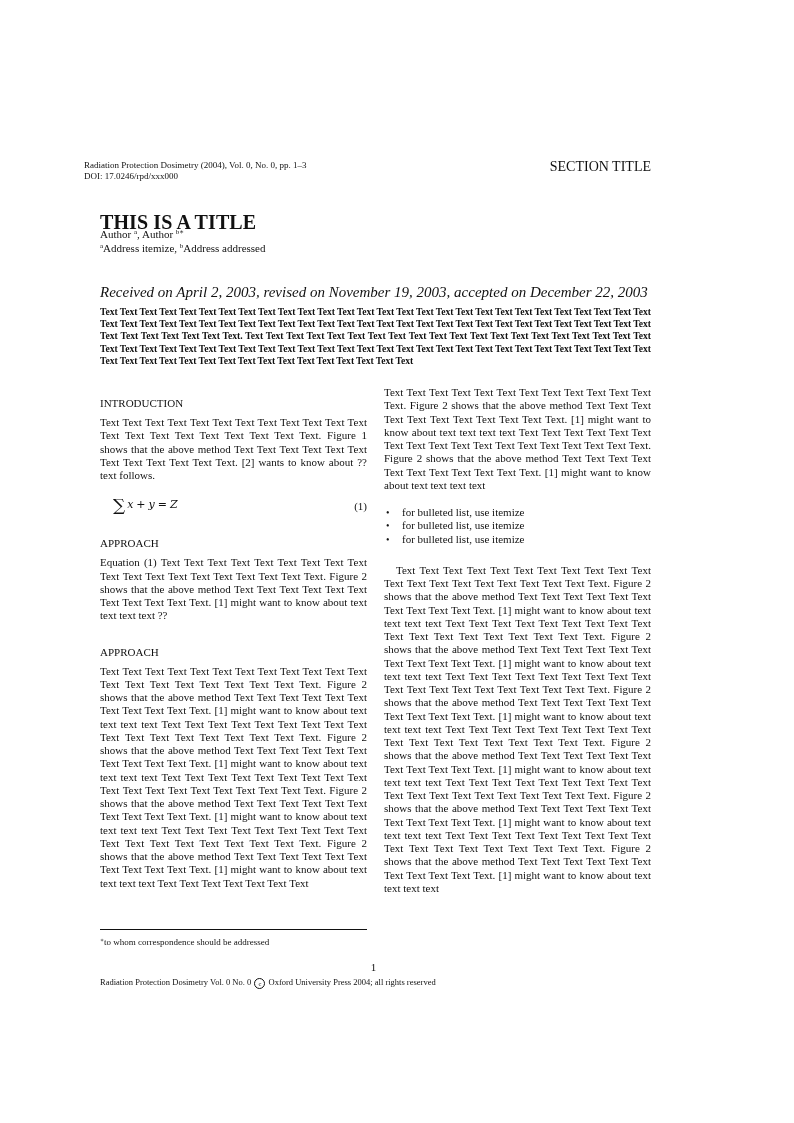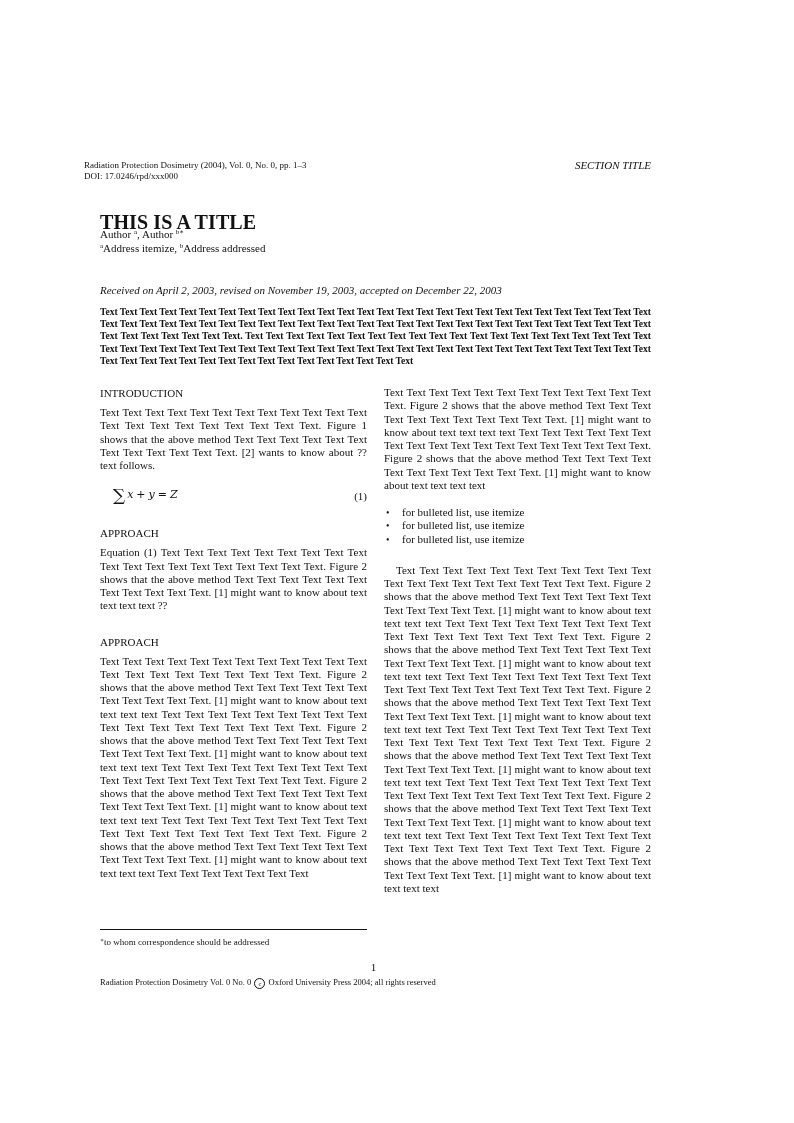--- a/index.html
+++ b/index.html
@@ -1,29 +1,29 @@
 <!DOCTYPE html>
 <html><head>
 <meta charset="utf-8">
 <style>
   html, body { margin: 0; padding: 0; background: #ffffff; }
   body { width: 794px; height: 1123px; position: relative; overflow: hidden;
          font-family: "Liberation Serif", "DejaVu Serif", serif; color: #111; }
   .abs { position: absolute; }
   .hdr { font-size: 9px; line-height: 11px; }
   .hdr-left { left: 84px; top: 160px; }
-  .hdr-right { right: 143px; top: 159px; font-style: italic; font-size: 11px; }
+  .hdr-right { right: 143px; top: 159px; font-size: 14px; }
   .title { left: 100px; top: 211px; font-size: 20px; font-weight: bold; letter-spacing: 0.1px; }
   .authors { left: 100px; top: 227px; font-size: 11px; line-height: 14px; }
   .authors sup { font-size: 7px; vertical-align: 4px; line-height: 0; }
-  .received { left: 100px; top: 284px; font-size: 11px; font-style: italic; }
+  .received { left: 100px; top: 284px; font-size: 15px; font-style: italic; }
   .abstract { left: 100px; top: 306px; width: 551px; font-size: 9.6px; line-height: 12.2px;
               font-weight: bold; text-align: justify; text-align-last: left; word-spacing: -0.3px; }
   .col { position: absolute; width: 267px; font-size: 11px; line-height: 13.25px; }
-  .col-left { left: 100px; top: 386px; }
+  .col-left { left: 100px; top: 396px; }
   .col-right { left: 384px; top: 386px; }
   .heading { margin: 0 0 6px 0; font-size: 11px; line-height: 14px; }
   .para { margin: 0; text-align: justify; text-align-last: left; hyphens: none; }
   .para.indent { text-indent: 12px; }
   .equation { position: relative; height: 24px; margin: 14px 0 16px 0; }
   .eq-body { position: absolute; left: 13px; top: 2px; font-style: italic; font-size: 11px; font-family: "DejaVu Serif", serif; }
   .eq-sum { font-style: normal; font-size: 17px; vertical-align: -3px; margin-right: 2px; }
   .eq-op { font-style: normal; padding: 0 3px; }
   .eq-num { position: absolute; right: 0; top: 4px; font-size: 11px; }
   .gap-sec { height: 22px; }

